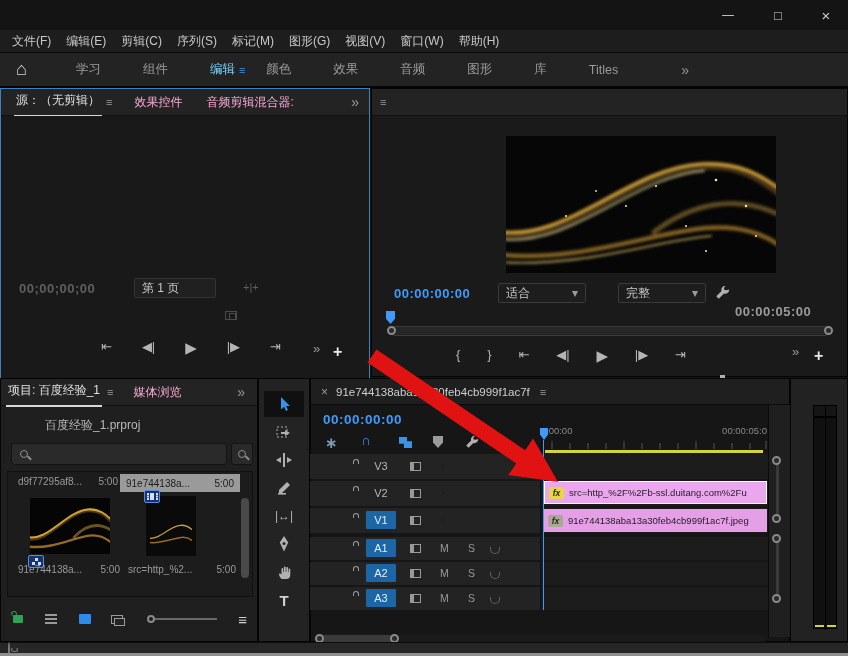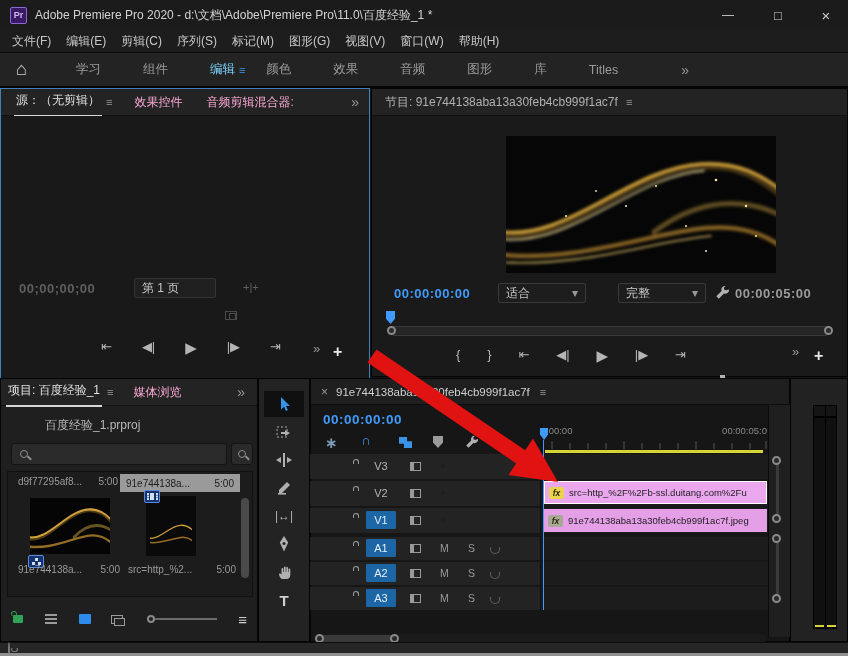--- a/index.html
+++ b/index.html
@@ -71,24 +71,20 @@
   .msbtn{position:absolute;top:5px;color:#9a9a9a;font-size:10.5px;}
   .clip{position:absolute;height:23px;display:flex;align-items:center;gap:5px;padding:0 4px;font-size:9.5px;color:#1f1f1f;overflow:hidden;white-space:nowrap;}
   .fxb{flex:0 0 auto;width:15px;height:12px;border-radius:2px;font-size:8.5px;font-style:italic;font-weight:bold;display:flex;align-items:center;justify-content:center;color:#2e2a10;}
   .toolslot{width:40px;height:26px;display:flex;align-items:center;justify-content:center;margin:2px auto;}
 </style>
 </head>
 <body>
 
 <div id="app">
 
-  <div class="abs" id="titlebar">
-    <div id="prlogo">Pr</div>
-    <span style="color:#d2d2d2;font-size:12px">Adobe Premiere Pro 2020 - d:\文档\Adobe\Premiere Pro\11.0\百度经验_1 *</span>
-  </div>
   <div class="winbtn" style="left:706px">—</div>
   <div class="winbtn" style="left:756px;font-size:13px">□</div>
   <div class="winbtn" style="left:804px;font-size:15px">×</div>
 
   <div class="abs" id="menubar">
     <span>文件(F)</span>
     <span>编辑(E)</span>
     <span>剪辑(C)</span>
     <span>序列(S)</span>
     <span>标记(M)</span>
@@ -134,21 +130,20 @@
       <span style="font-size:15px">▶</span>
       <span>|▶</span>
       <span>⇥</span>
     </div>
     <span class="abs gray" style="left:312px;top:252px;font-size:13px">»</span>
     <span class="abs white" style="left:332px;top:254px;font-size:16px;font-weight:bold">+</span>
   </div>
 
   <div class="abs panel" style="left:371px;top:88px;width:477px;height:289px;background:#1a1a1a">
     <div class="ptabs">
-      <span class="ptab" style="margin-left:13px;color:#b0b0b0">节目: 91e744138aba13a30feb4cb999f1ac7f</span>
       <span class="gray" style="margin-left:8px;font-size:11px">≡</span>
     </div>
 
     <div class="abs" style="left:134px;top:47px;width:270px;height:137px;background:#060606">
       <svg width="270" height="137" viewBox="0 0 270 137" preserveAspectRatio="none">
         <defs>
             <filter id="g1" x="-20%" y="-20%" width="140%" height="140%">
               <feGaussianBlur stdDeviation="1.4"></feGaussianBlur>
             </filter>
           </defs>
@@ -179,21 +174,21 @@
       <span>适合</span>
         <span class="gray">▾</span>
     </div>
     <div class="abs ddl" style="left:246px;top:194px;width:88px">
       <span>完整</span>
         <span class="gray">▾</span>
     </div>
     <svg class="abs" style="left:343px;top:196px" width="15" height="15" viewBox="0 0 16 16">
         <path fill="#b0b0b0" d="M15 4.7A4 4 0 0 1 9.6 9L4 14.6 1.4 12 7 6.4A4 4 0 0 1 11.3 1L9.5 2.8l.4 2.3 2.3.4z"></path>
       </svg>
-    <div class="abs tc" style="left:363px;top:197px;font-size:13px;color:#9b9b9b">00:00:05:00</div>
+    <div class="abs tc" style="left:363px;top:215px;font-size:13px;color:#9b9b9b">00:00:05:00</div>
 
     <div class="abs" style="left:14px;top:222px;width:9px;height:13px;background:#3f9bfa;clip-path:polygon(0 0,100% 0,100% 60%,50% 100%,0 60%)"></div>
     <div class="abs" style="left:18px;top:237px;width:440px;height:10px;background:#262626;border:1px solid #3a3a3a;border-radius:5px"></div>
     <div class="abs ring" style="left:15px;top:237px"></div>
     <div class="abs ring" style="left:452px;top:237px"></div>
 
     <div class="abs transport" style="left:84px;top:258px;width:230px;display:flex;justify-content:space-between">
       <span>{</span>
       <span>}</span>
       <span>⇤</span>

